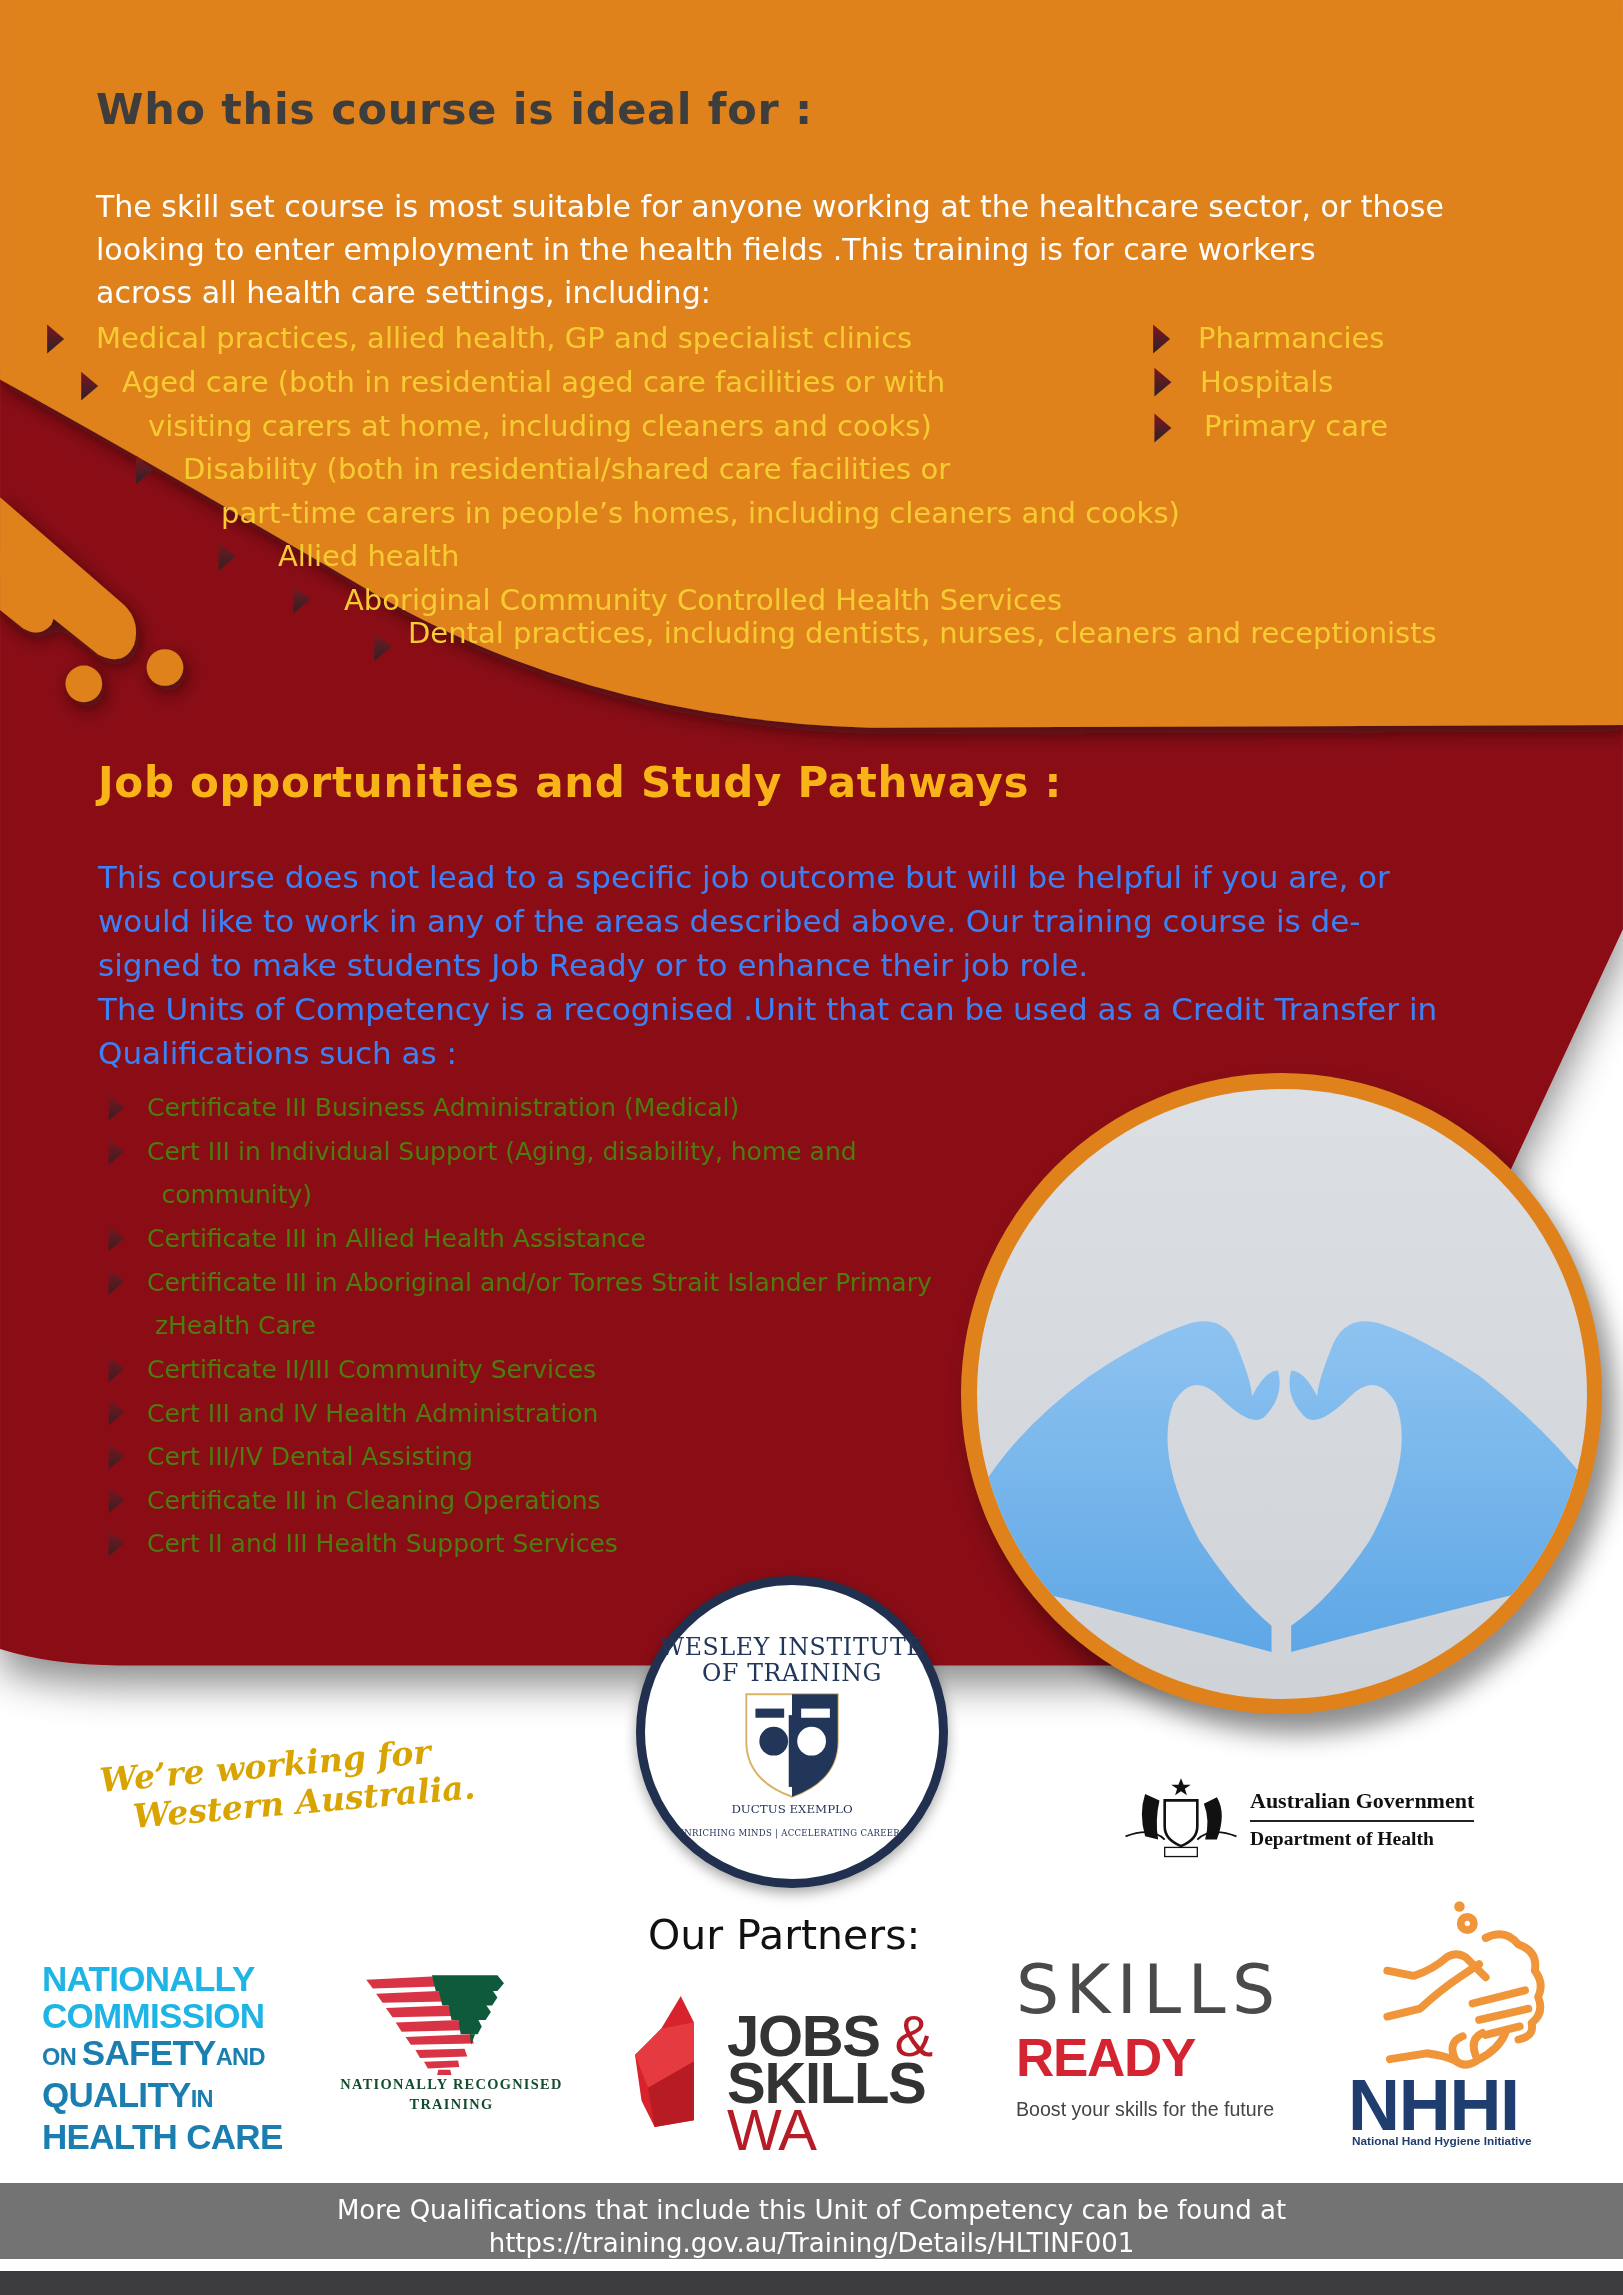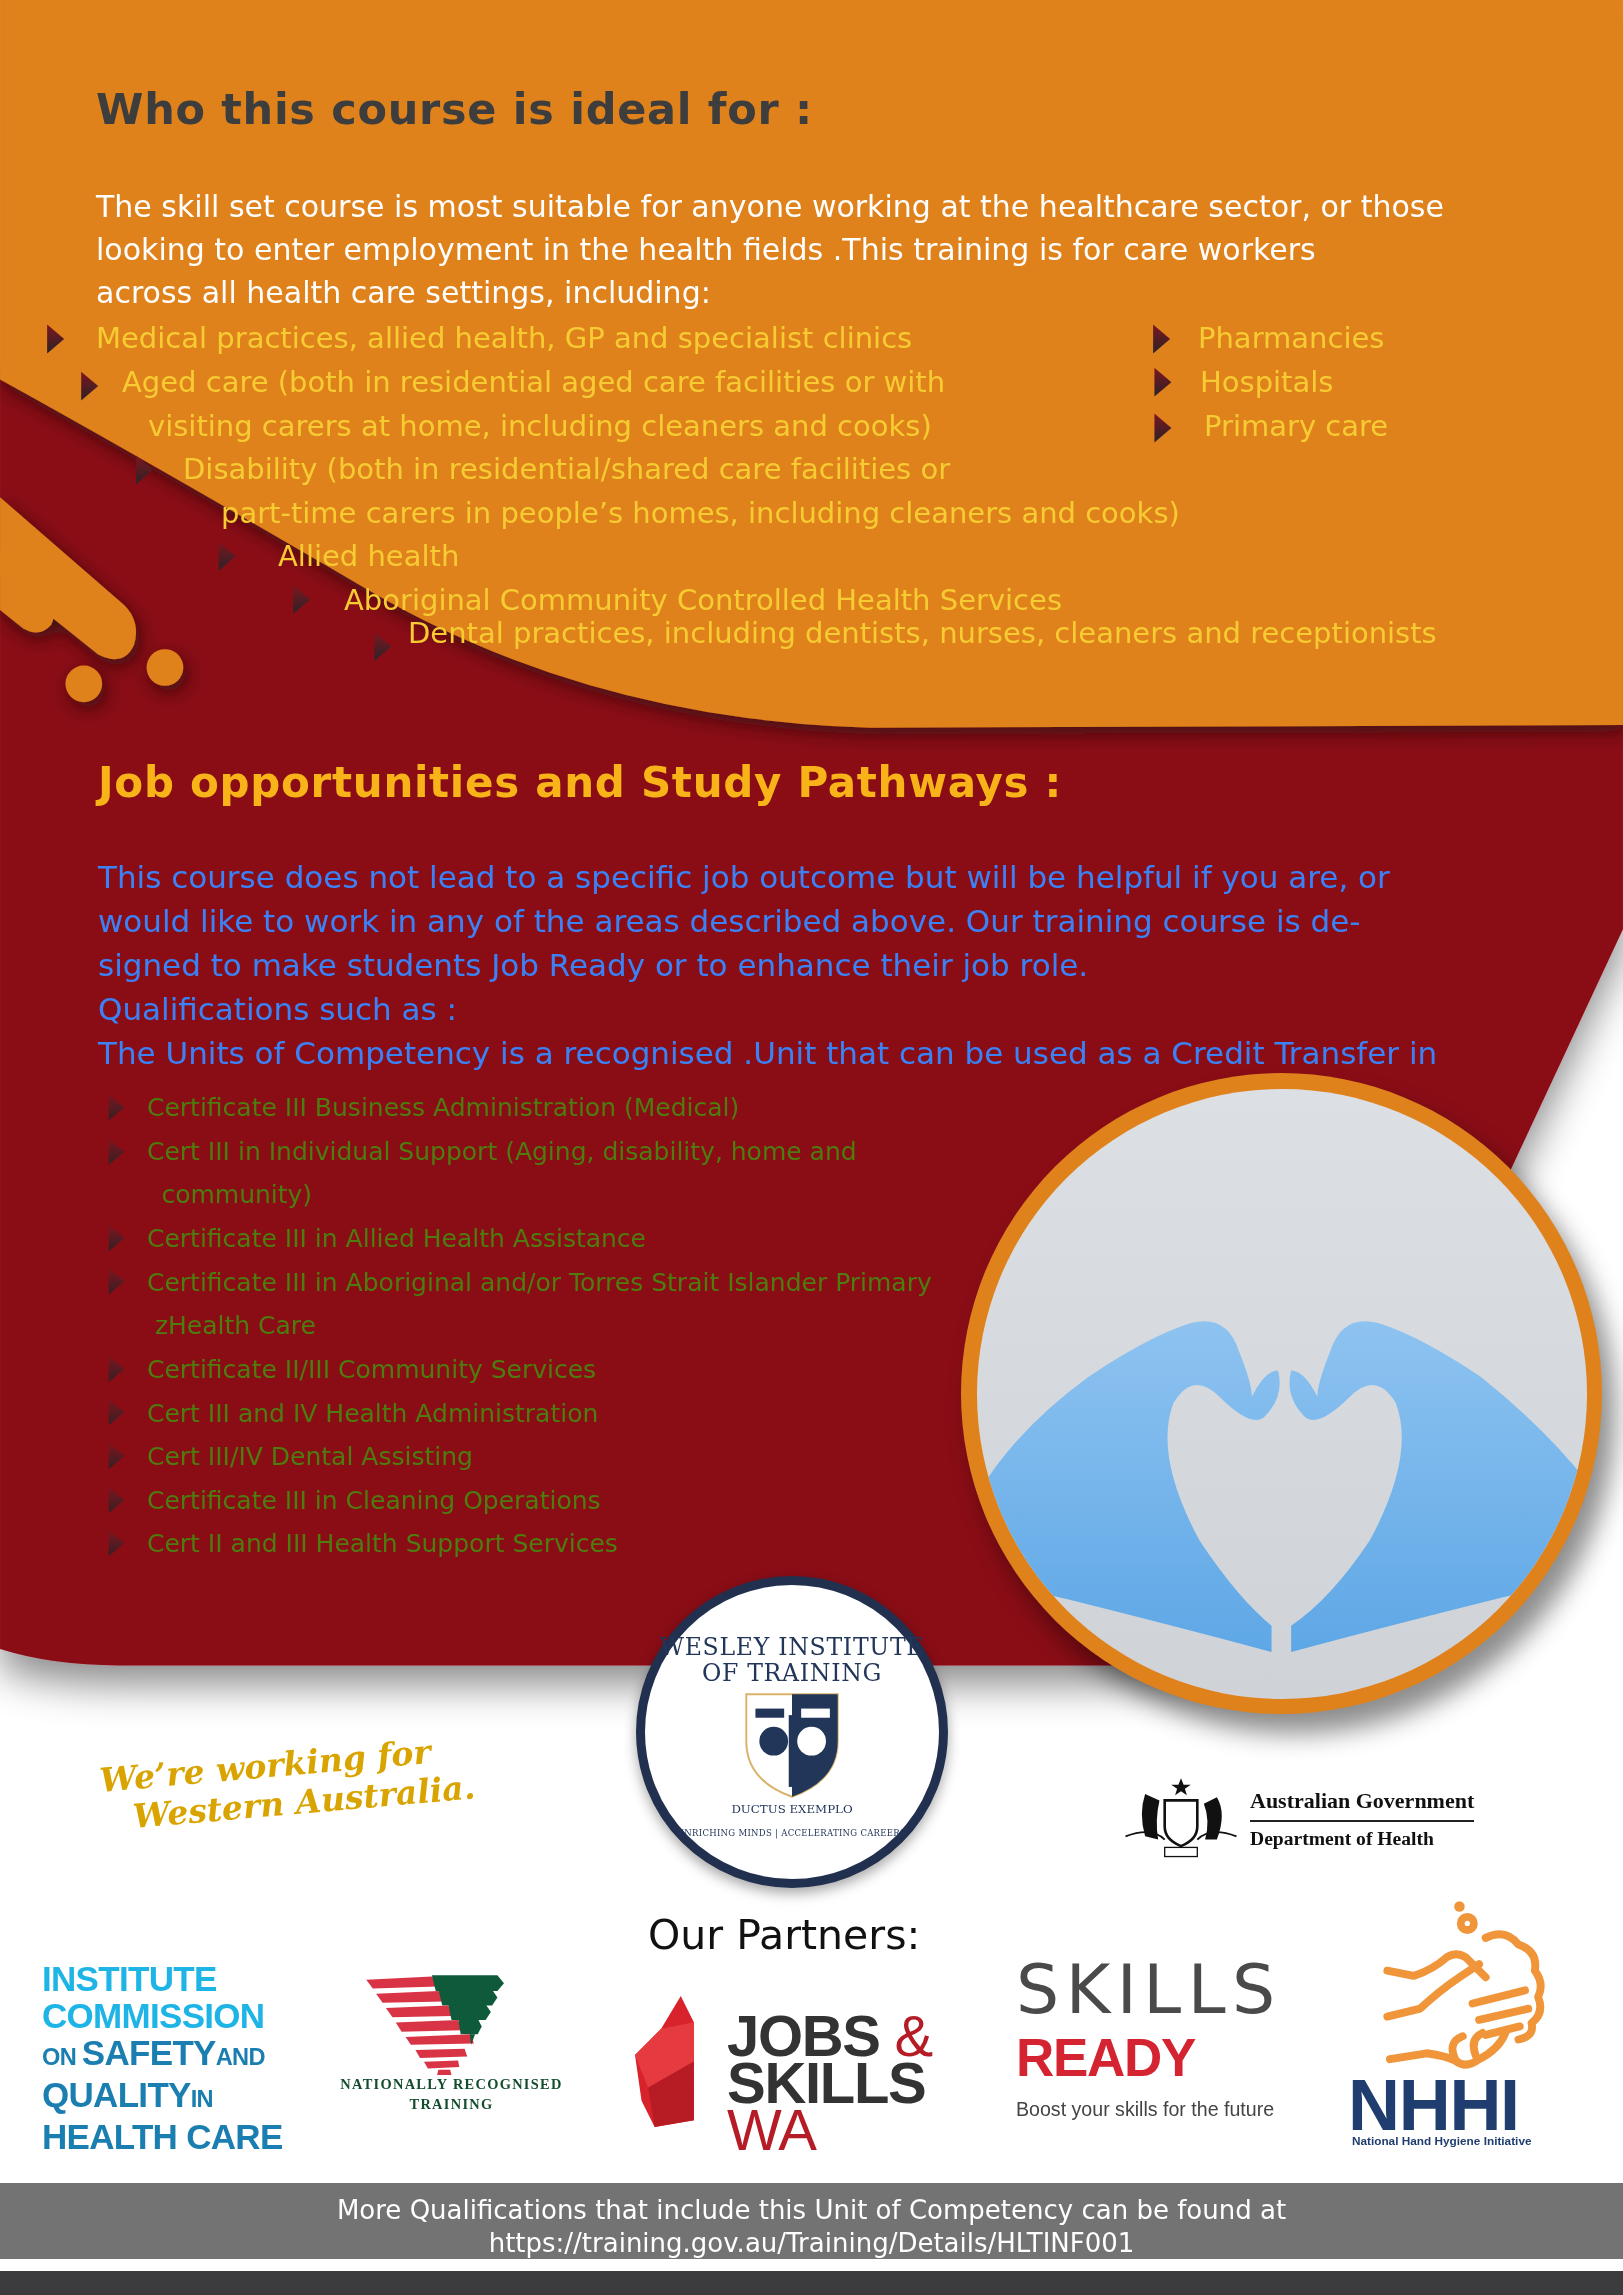--- a/index.html
+++ b/index.html
@@ -147,22 +147,22 @@
   <div class="ideal-item" style="left:1200px; top:361px;"><span>Hospitals</span></div>
   <div class="ideal-item" style="left:1204px; top:405px;"><span>Primary care</span></div>
 </div>
 
 <div class="abs h2">Job opportunities and Study Pathways :</div>
 
 <div class="abs para">
   <div>This course does not lead to a specific job outcome but will be helpful if you are, or</div>
   <div>would like to work in any of the areas described above.   Our training course is de-</div>
   <div>signed to make students Job Ready or to enhance their job role.</div>
+  <div>The Units of Competency is a recognised .Unit that can be used as a Credit Transfer in</div>
   <div>Qualifications such as :</div>
-  <div>The Units of Competency is a recognised .Unit that can be used as a Credit Transfer in</div>
 </div>
 
 <div>
   <div class="qual-item" style="top:1086px;"><span>Certificate III Business Administration (Medical)</span></div>
   <div class="qual-item" style="top:1130px;"><span>Cert III in Individual Support (Aging, disability, home and</span><span class="cont">community)</span></div>
   <div class="qual-item" style="top:1217px;"><span>Certificate III in Allied Health Assistance</span></div>
   <div class="qual-item" style="top:1261px;"><span>Certificate III in Aboriginal and/or Torres Strait Islander Primary</span><span class="cont" style="padding-left:7.9px;">zHealth Care</span></div>
   <div class="qual-item" style="top:1348px;"><span>Certificate II/III Community Services</span></div>
   <div class="qual-item" style="top:1392px;"><span>Cert III and IV Health Administration</span></div>
   <div class="qual-item" style="top:1435px;"><span>Cert III/IV Dental Assisting</span></div>
@@ -217,21 +217,21 @@
   </svg>
   <div class="gov-text">
     <div class="gov-t1">Australian Government</div>
     <div class="gov-t2">Department of Health</div>
   </div>
 </div>
 
 <div class="abs partners">Our Partners:</div>
 
 <div class="abs acsqhc">
-  <div class="c1">INSTITUTE</div>
+  <div class="c1">NATIONALLY</div>
   <div class="c1">COMMISSION</div>
   <div class="c2"><small>ON </small><span>SAFETY</span><small>AND</small></div>
   <div class="c2"><span>QUALITY</span><small>IN</small></div>
   <div class="c2">HEALTH CARE</div>
 </div>
 
 <div class="abs nrt">
   <svg width="223" height="105" viewBox="0 0 340 160">
     <g>
       <polygon points="40,15 140,10 150,25 50,28" fill="#d93445"></polygon>

